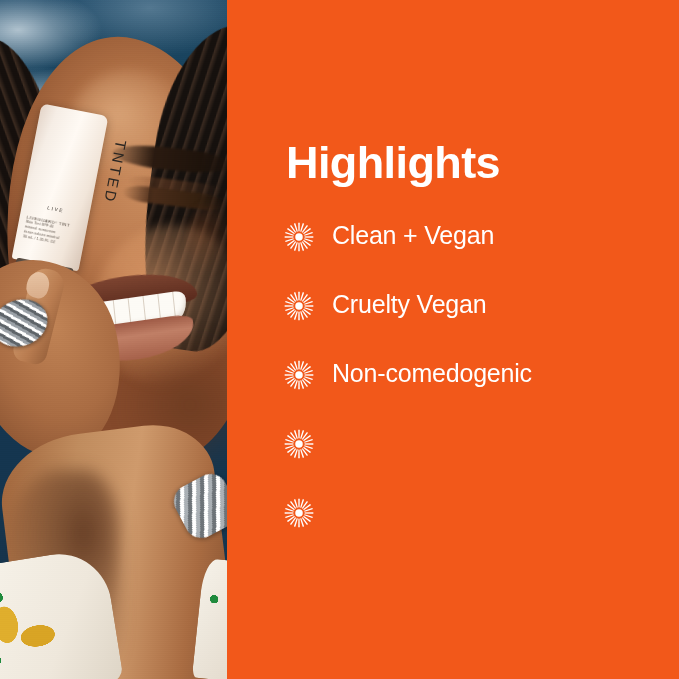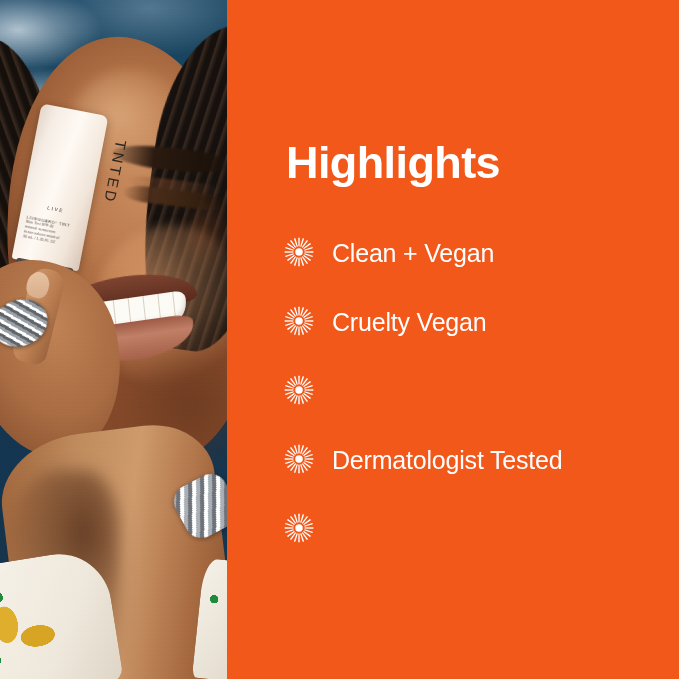--- a/index.html
+++ b/index.html
@@ -350,21 +350,21 @@
     position: absolute;
     left: 57px;
     top: 222px;
     width: 390px;
     margin: 0;
     padding: 0;
     list-style: none;
   }
   .highlight-item {
     display: flex;
-    align-items: flex-end;
+    align-items: flex-start;
     height: 45px;
     margin-bottom: 24px;
   }
   .burst-icon {
     flex: 0 0 auto;
     width: 30px;
     height: 30px;
     margin-right: 18px;
     display: block;
   }
@@ -513,20 +513,21 @@
               <path d="M19.35 20.5 L19.0 1.2 L20.0 0.6 L21.0 1.2 L20.65 20.5 Z" transform="rotate(252 20 20)"></path>
               <path d="M19.35 20.5 L19.0 1.2 L20.0 0.6 L21.0 1.2 L20.65 20.5 Z" transform="rotate(270 20 20)"></path>
               <path d="M19.35 20.5 L19.0 1.2 L20.0 0.6 L21.0 1.2 L20.65 20.5 Z" transform="rotate(288 20 20)"></path>
               <path d="M19.35 20.5 L19.0 1.2 L20.0 0.6 L21.0 1.2 L20.65 20.5 Z" transform="rotate(306 20 20)"></path>
               <path d="M19.35 20.5 L19.0 1.2 L20.0 0.6 L21.0 1.2 L20.65 20.5 Z" transform="rotate(324 20 20)"></path>
               <path d="M19.35 20.5 L19.0 1.2 L20.0 0.6 L21.0 1.2 L20.65 20.5 Z" transform="rotate(342 20 20)"></path>
             </g>
             <circle cx="20" cy="20" r="7.6" fill="#F2581A"></circle>
             <circle cx="20" cy="20" r="5.0" fill="#FFFFFF"></circle>
           </svg>
+          <span class="item-label">Non-comedogenic</span>
         </li>
         <li class="highlight-item">
           <svg class="burst-icon" viewBox="0 0 40 40">
             <g fill="#FFFFFF">
               <path d="M19.35 20.5 L19.0 1.2 L20.0 0.6 L21.0 1.2 L20.65 20.5 Z" transform="rotate(0 20 20)"></path>
               <path d="M19.35 20.5 L19.0 1.2 L20.0 0.6 L21.0 1.2 L20.65 20.5 Z" transform="rotate(18 20 20)"></path>
               <path d="M19.35 20.5 L19.0 1.2 L20.0 0.6 L21.0 1.2 L20.65 20.5 Z" transform="rotate(36 20 20)"></path>
               <path d="M19.35 20.5 L19.0 1.2 L20.0 0.6 L21.0 1.2 L20.65 20.5 Z" transform="rotate(54 20 20)"></path>
               <path d="M19.35 20.5 L19.0 1.2 L20.0 0.6 L21.0 1.2 L20.65 20.5 Z" transform="rotate(72 20 20)"></path>
               <path d="M19.35 20.5 L19.0 1.2 L20.0 0.6 L21.0 1.2 L20.65 20.5 Z" transform="rotate(90 20 20)"></path>
@@ -541,21 +542,20 @@
               <path d="M19.35 20.5 L19.0 1.2 L20.0 0.6 L21.0 1.2 L20.65 20.5 Z" transform="rotate(252 20 20)"></path>
               <path d="M19.35 20.5 L19.0 1.2 L20.0 0.6 L21.0 1.2 L20.65 20.5 Z" transform="rotate(270 20 20)"></path>
               <path d="M19.35 20.5 L19.0 1.2 L20.0 0.6 L21.0 1.2 L20.65 20.5 Z" transform="rotate(288 20 20)"></path>
               <path d="M19.35 20.5 L19.0 1.2 L20.0 0.6 L21.0 1.2 L20.65 20.5 Z" transform="rotate(306 20 20)"></path>
               <path d="M19.35 20.5 L19.0 1.2 L20.0 0.6 L21.0 1.2 L20.65 20.5 Z" transform="rotate(324 20 20)"></path>
               <path d="M19.35 20.5 L19.0 1.2 L20.0 0.6 L21.0 1.2 L20.65 20.5 Z" transform="rotate(342 20 20)"></path>
             </g>
             <circle cx="20" cy="20" r="7.6" fill="#F2581A"></circle>
             <circle cx="20" cy="20" r="5.0" fill="#FFFFFF"></circle>
           </svg>
-          <span class="item-label">Dermatologist Tested</span>
         </li>
         <li class="highlight-item">
           <svg class="burst-icon" viewBox="0 0 40 40">
             <g fill="#FFFFFF">
               <path d="M19.35 20.5 L19.0 1.2 L20.0 0.6 L21.0 1.2 L20.65 20.5 Z" transform="rotate(0 20 20)"></path>
               <path d="M19.35 20.5 L19.0 1.2 L20.0 0.6 L21.0 1.2 L20.65 20.5 Z" transform="rotate(18 20 20)"></path>
               <path d="M19.35 20.5 L19.0 1.2 L20.0 0.6 L21.0 1.2 L20.65 20.5 Z" transform="rotate(36 20 20)"></path>
               <path d="M19.35 20.5 L19.0 1.2 L20.0 0.6 L21.0 1.2 L20.65 20.5 Z" transform="rotate(54 20 20)"></path>
               <path d="M19.35 20.5 L19.0 1.2 L20.0 0.6 L21.0 1.2 L20.65 20.5 Z" transform="rotate(72 20 20)"></path>
               <path d="M19.35 20.5 L19.0 1.2 L20.0 0.6 L21.0 1.2 L20.65 20.5 Z" transform="rotate(90 20 20)"></path>

